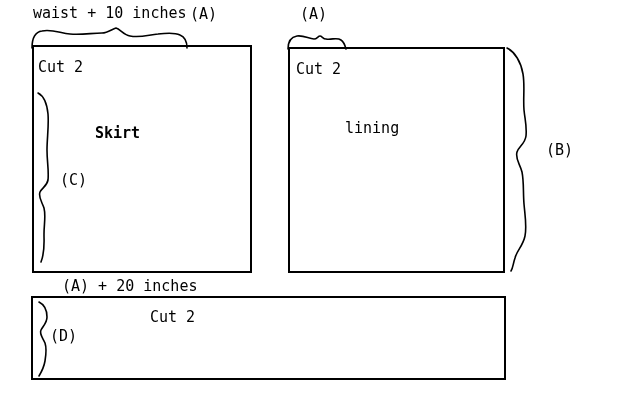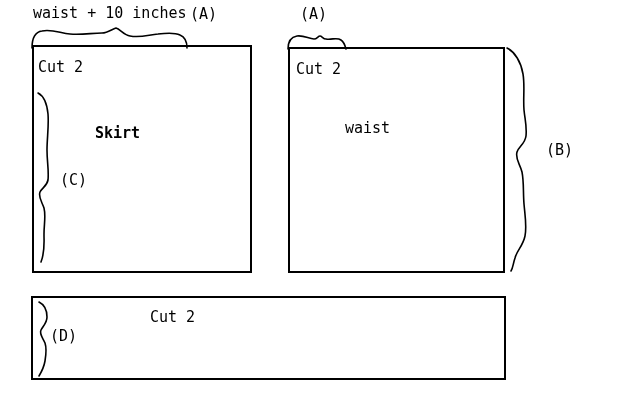--- a/index.html
+++ b/index.html
@@ -88,32 +88,33 @@
                C10,113 15,118 17,126 C19,136 18,146 19,158
                C20,170 22,180 20,190 C18,200 12,204 10,212
                C8,218 8,222 6,225" fill="none" stroke="#000000" stroke-width="1.6" stroke-linecap="round"></path>
     </svg>
   </div>
 
   <span class="lbl" style="left:300px; top:6px;">(A)</span>
 
   <span class="lbl" style="left:296px; top:61px;">Cut 2</span>
 
-  <span class="lbl" style="left:345px; top:120px;">waist</span>
+  <span class="lbl" style="left:345px; top:120px;">lining</span>
 
   <span class="lbl" style="left:546px; top:142px;">(B)</span>
 
   <div class="piece" style="left:31px; top:296px; width:475px; height:84px;"></div>
 
   <div class="squiggle" style="left:36px; top:301px; width:16px; height:76px;">
     <svg width="16" height="76" viewBox="0 0 16 76">
       <path d="M3,1 C9,4 11,10 11,16 C11,22 7,25 5,29
                C3,33 7,37 9,42 C11,48 10,54 9,60
                C8,66 6,70 3,75" fill="none" stroke="#000000" stroke-width="1.6" stroke-linecap="round"></path>
     </svg>
   </div>
 
+  <span class="lbl" style="left:62px; top:278px;">(A) + 20 inches</span>
 
   <span class="lbl" style="left:150px; top:309px;">Cut 2</span>
 
   <span class="lbl" style="left:50px; top:328px;">(D)</span>
 
 </div>
 
 </body></html>

